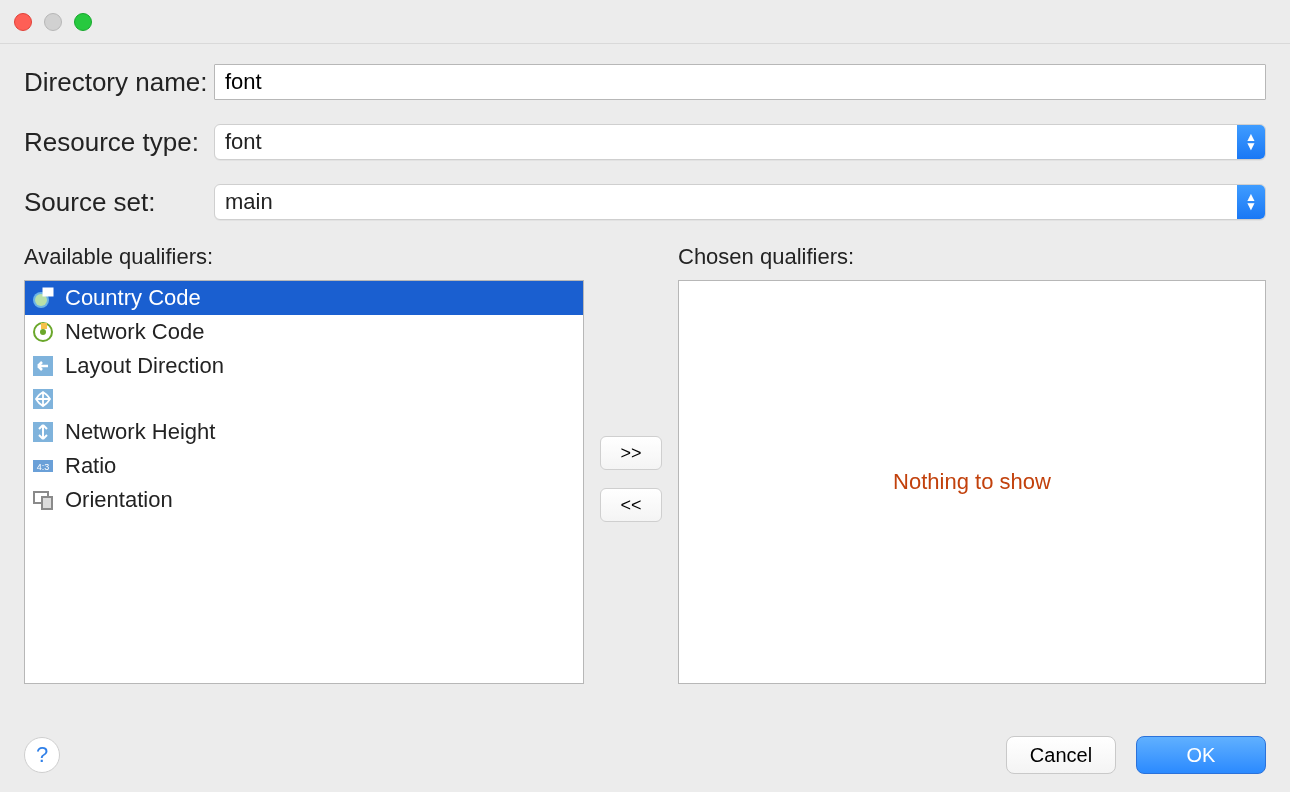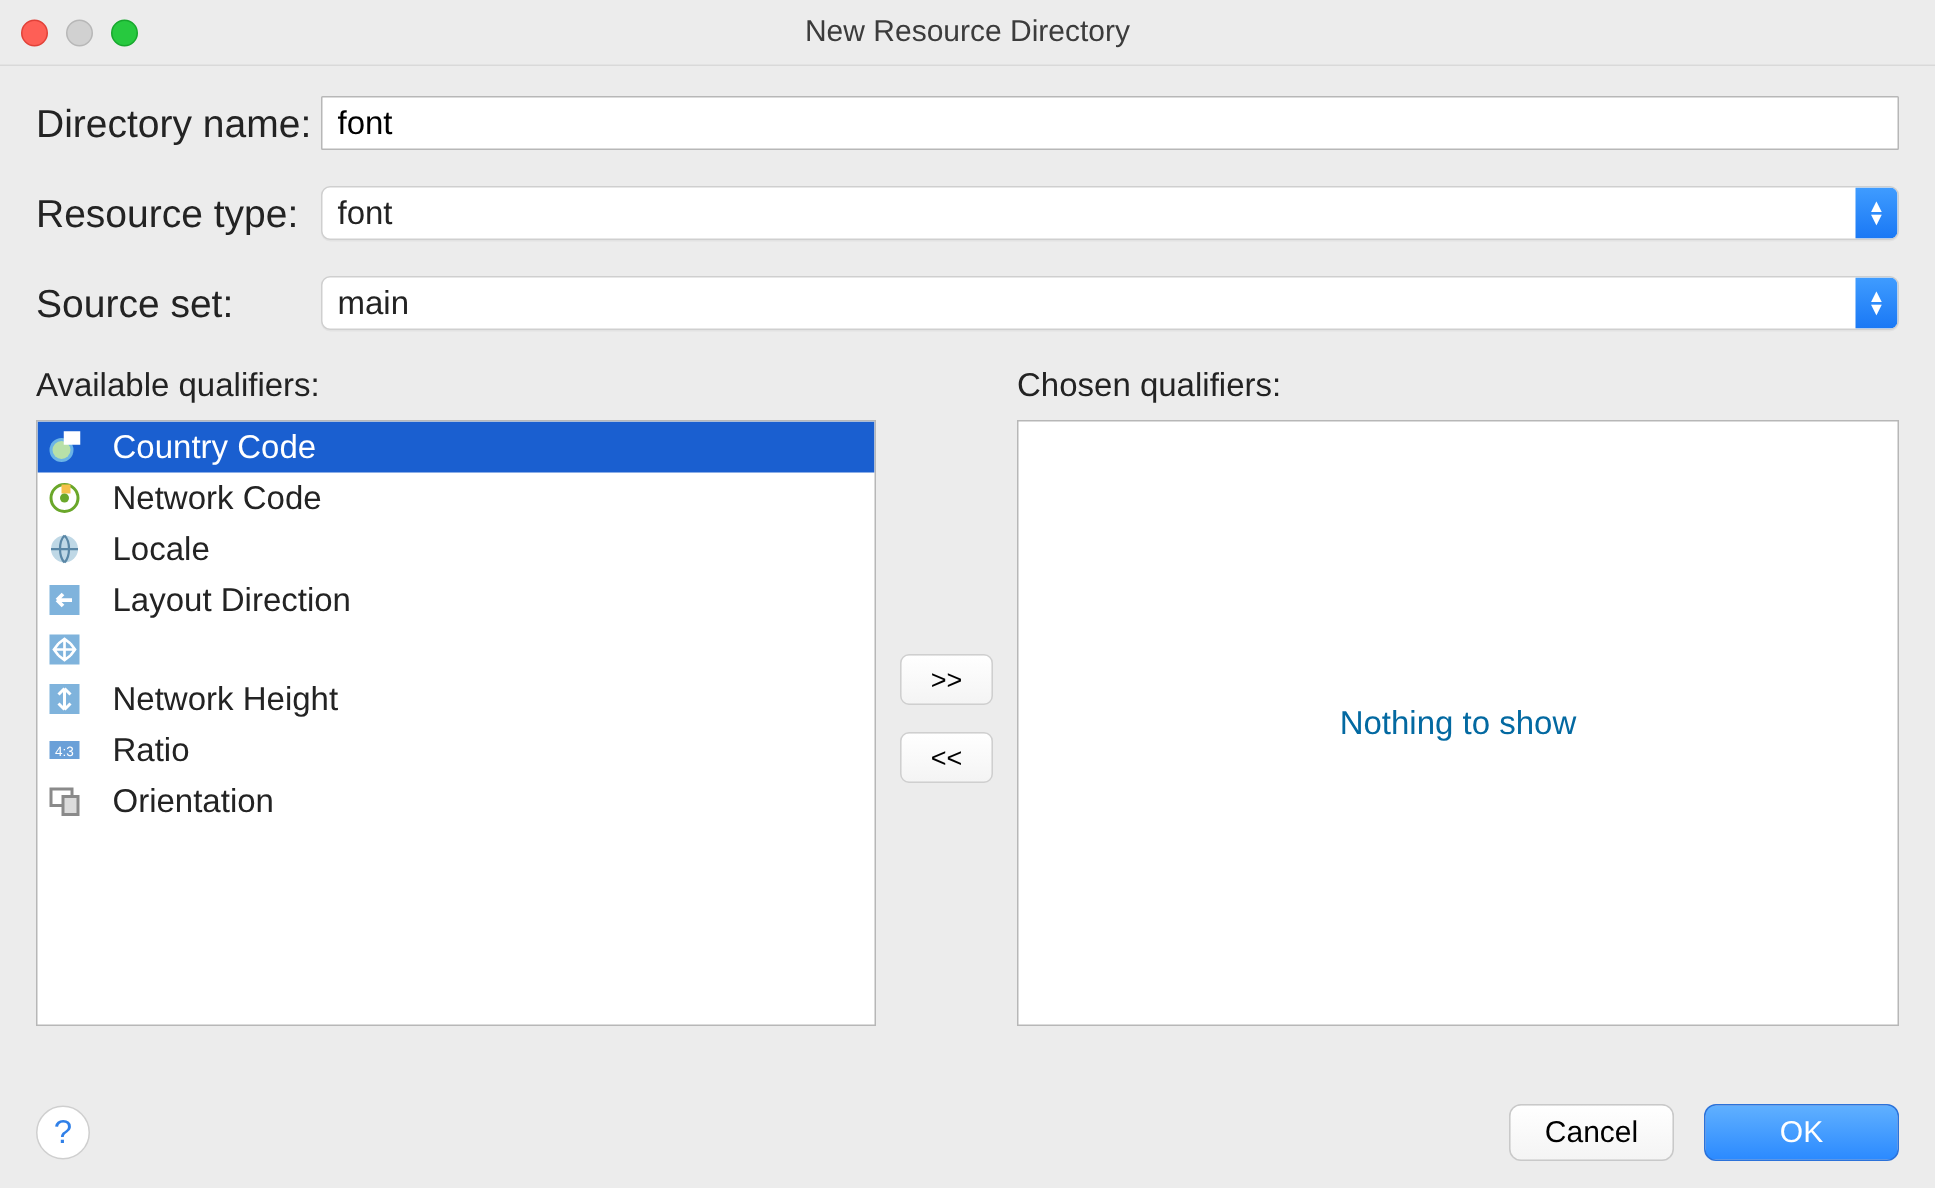--- a/index.html
+++ b/index.html
@@ -58,30 +58,30 @@
 
     .qualifiers-row { display: flex; align-items: center; gap: 16px; }
     .qual-col { display: flex; flex-direction: column; }
     .qual-col.left { width: 560px; }
     .qual-col.right { flex: 1; }
     .qual-label { font-size: 22px; margin-bottom: 10px; }
     .listbox {
       border: 1px solid #b7b7b7; background: #fff; height: 404px; overflow: auto;
     }
     .list-item {
-      display: flex; align-items: center; gap: 20px; padding: 4px 6px;
+      display: flex; align-items: center; gap: 10px; padding: 4px 6px;
       font-size: 22px; cursor: default; user-select: none;
     }
     .list-item.selected { background: #1a5fd0; color: #fff; }
     .list-item .ico { width: 24px; height: 24px; display:inline-flex; align-items:center; justify-content:center; flex-shrink:0; }
     .list-item .ico svg { width: 24px; height: 24px; }
 
     .empty-text {
       display:flex; align-items:center; justify-content:center; height:100%;
-      color:#0369a1; font-size:22px;
+      color:#c2410c; font-size:22px;
     }
 
     .transfer-col {
       display:flex; flex-direction:column; gap:18px; align-items:center; justify-content:center;
       align-self:center; margin-top:30px;
     }
     .xfer-btn {
       width: 62px; height: 34px; border:1px solid #cfcfcf; border-radius:6px;
       background: linear-gradient(#ffffff,#f4f4f4);
       font-size: 18px; font-family:inherit; cursor:pointer;
@@ -109,21 +109,20 @@
   </style>
 </head>
 <body>
 
 <div class="titlebar">
   <div class="traffic-lights">
     <div class="light close"></div>
     <div class="light min"></div>
     <div class="light zoom"></div>
   </div>
-  <div class="title">New Resource Directory</div>
 </div>
 
 <div class="content">
 
   <div class="form-row">
     <div class="form-label">Directory name:</div>
     <input class="text-input" type="text" value="font" style="">
   </div>
 
   <div class="form-row">
@@ -168,29 +167,20 @@
                 <circle cx="12" cy="12" r="9" fill="none" stroke="#6aa72a" stroke-width="2"></circle>
                 <rect x="10" y="3" width="6" height="6" fill="#f5c14a"></rect>
                 <circle cx="12" cy="12" r="3" fill="#6aa72a"></circle>
               </svg>
             </span>
             <span>Network Code</span>
           </div>
           <div class="list-item">
             <span class="ico">
               <svg viewBox="0 0 24 24">
-                <circle cx="12" cy="12" r="9" fill="#bfd8e6"></circle>
-                <path d="M3 12h18M12 3c4 4 4 14 0 18M12 3c-4 4-4 14 0 18" stroke="#5a87a6" fill="none" stroke-width="1.5"></path>
-              </svg>
-            </span>
-            <span>Locale</span>
-          </div>
-          <div class="list-item">
-            <span class="ico">
-              <svg viewBox="0 0 24 24">
                 <rect x="2" y="2" width="20" height="20" fill="#7fb3dc"></rect>
                 <path d="M17 12H7M7 12l4-4M7 12l4 4" stroke="#fff" stroke-width="2.5" fill="none"></path>
               </svg>
             </span>
             <span>Layout Direction</span>
           </div>
           <div class="list-item">
             <span class="ico">
               <svg viewBox="0 0 24 24">
                 <rect x="2" y="2" width="20" height="20" fill="#7fb3dc"></rect>

